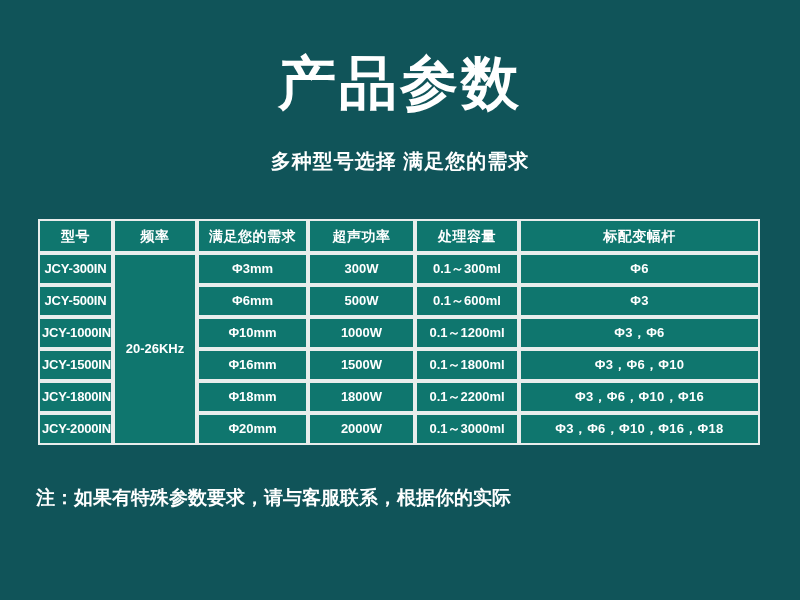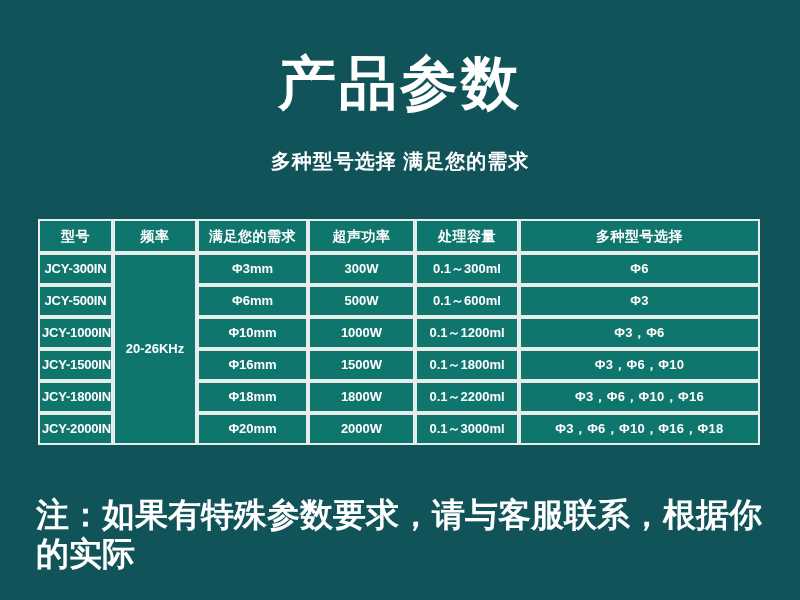--- a/index.html
+++ b/index.html
@@ -101,23 +101,23 @@
   td.cell-freq    { font-size: 14px; letter-spacing: 0px; }
   td.cell-horn,
   td.cell-power,
   td.cell-volume  { font-size: 14px; margin-top: 16px; }
   td.cell-extra   { font-size: 13.5px; letter-spacing: 0.3px; margin-top: 8px; }
 
   
   .note {
     position: absolute;
     left: 36px;
-    top: 495px;
+    top: 478px;
     width: 740px;
-    font-size: 33px;
+    font-size: 19px;
     line-height: 39px;
     font-weight: bold;
     color: #ffffff;
     text-indent: 0;
   }
   .note-line-2 {
     display: block;
     padding-left: 38px;
   }
 </style>
@@ -140,21 +140,21 @@
         <col class="col-volume">
         <col class="col-extra">
       </colgroup>
       <thead>
         <tr>
           <th>型号</th>
           <th>频率</th>
           <th>满足您的需求</th>
           <th>超声功率</th>
           <th>处理容量</th>
-          <th>多种型号选择</th>
+          <th>标配变幅杆</th>
         </tr>
       </thead>
       <tbody>
         <tr>
           <td class="cell-model">JCY-300IN</td>
           <td class="cell-freq" rowspan="6">20-26KHz</td>
           <td class="cell-horn">Φ3mm</td>
           <td class="cell-power">300W</td>
           <td class="cell-volume">0.1～300ml</td>
           <td class="cell-extra">Φ6</td>

